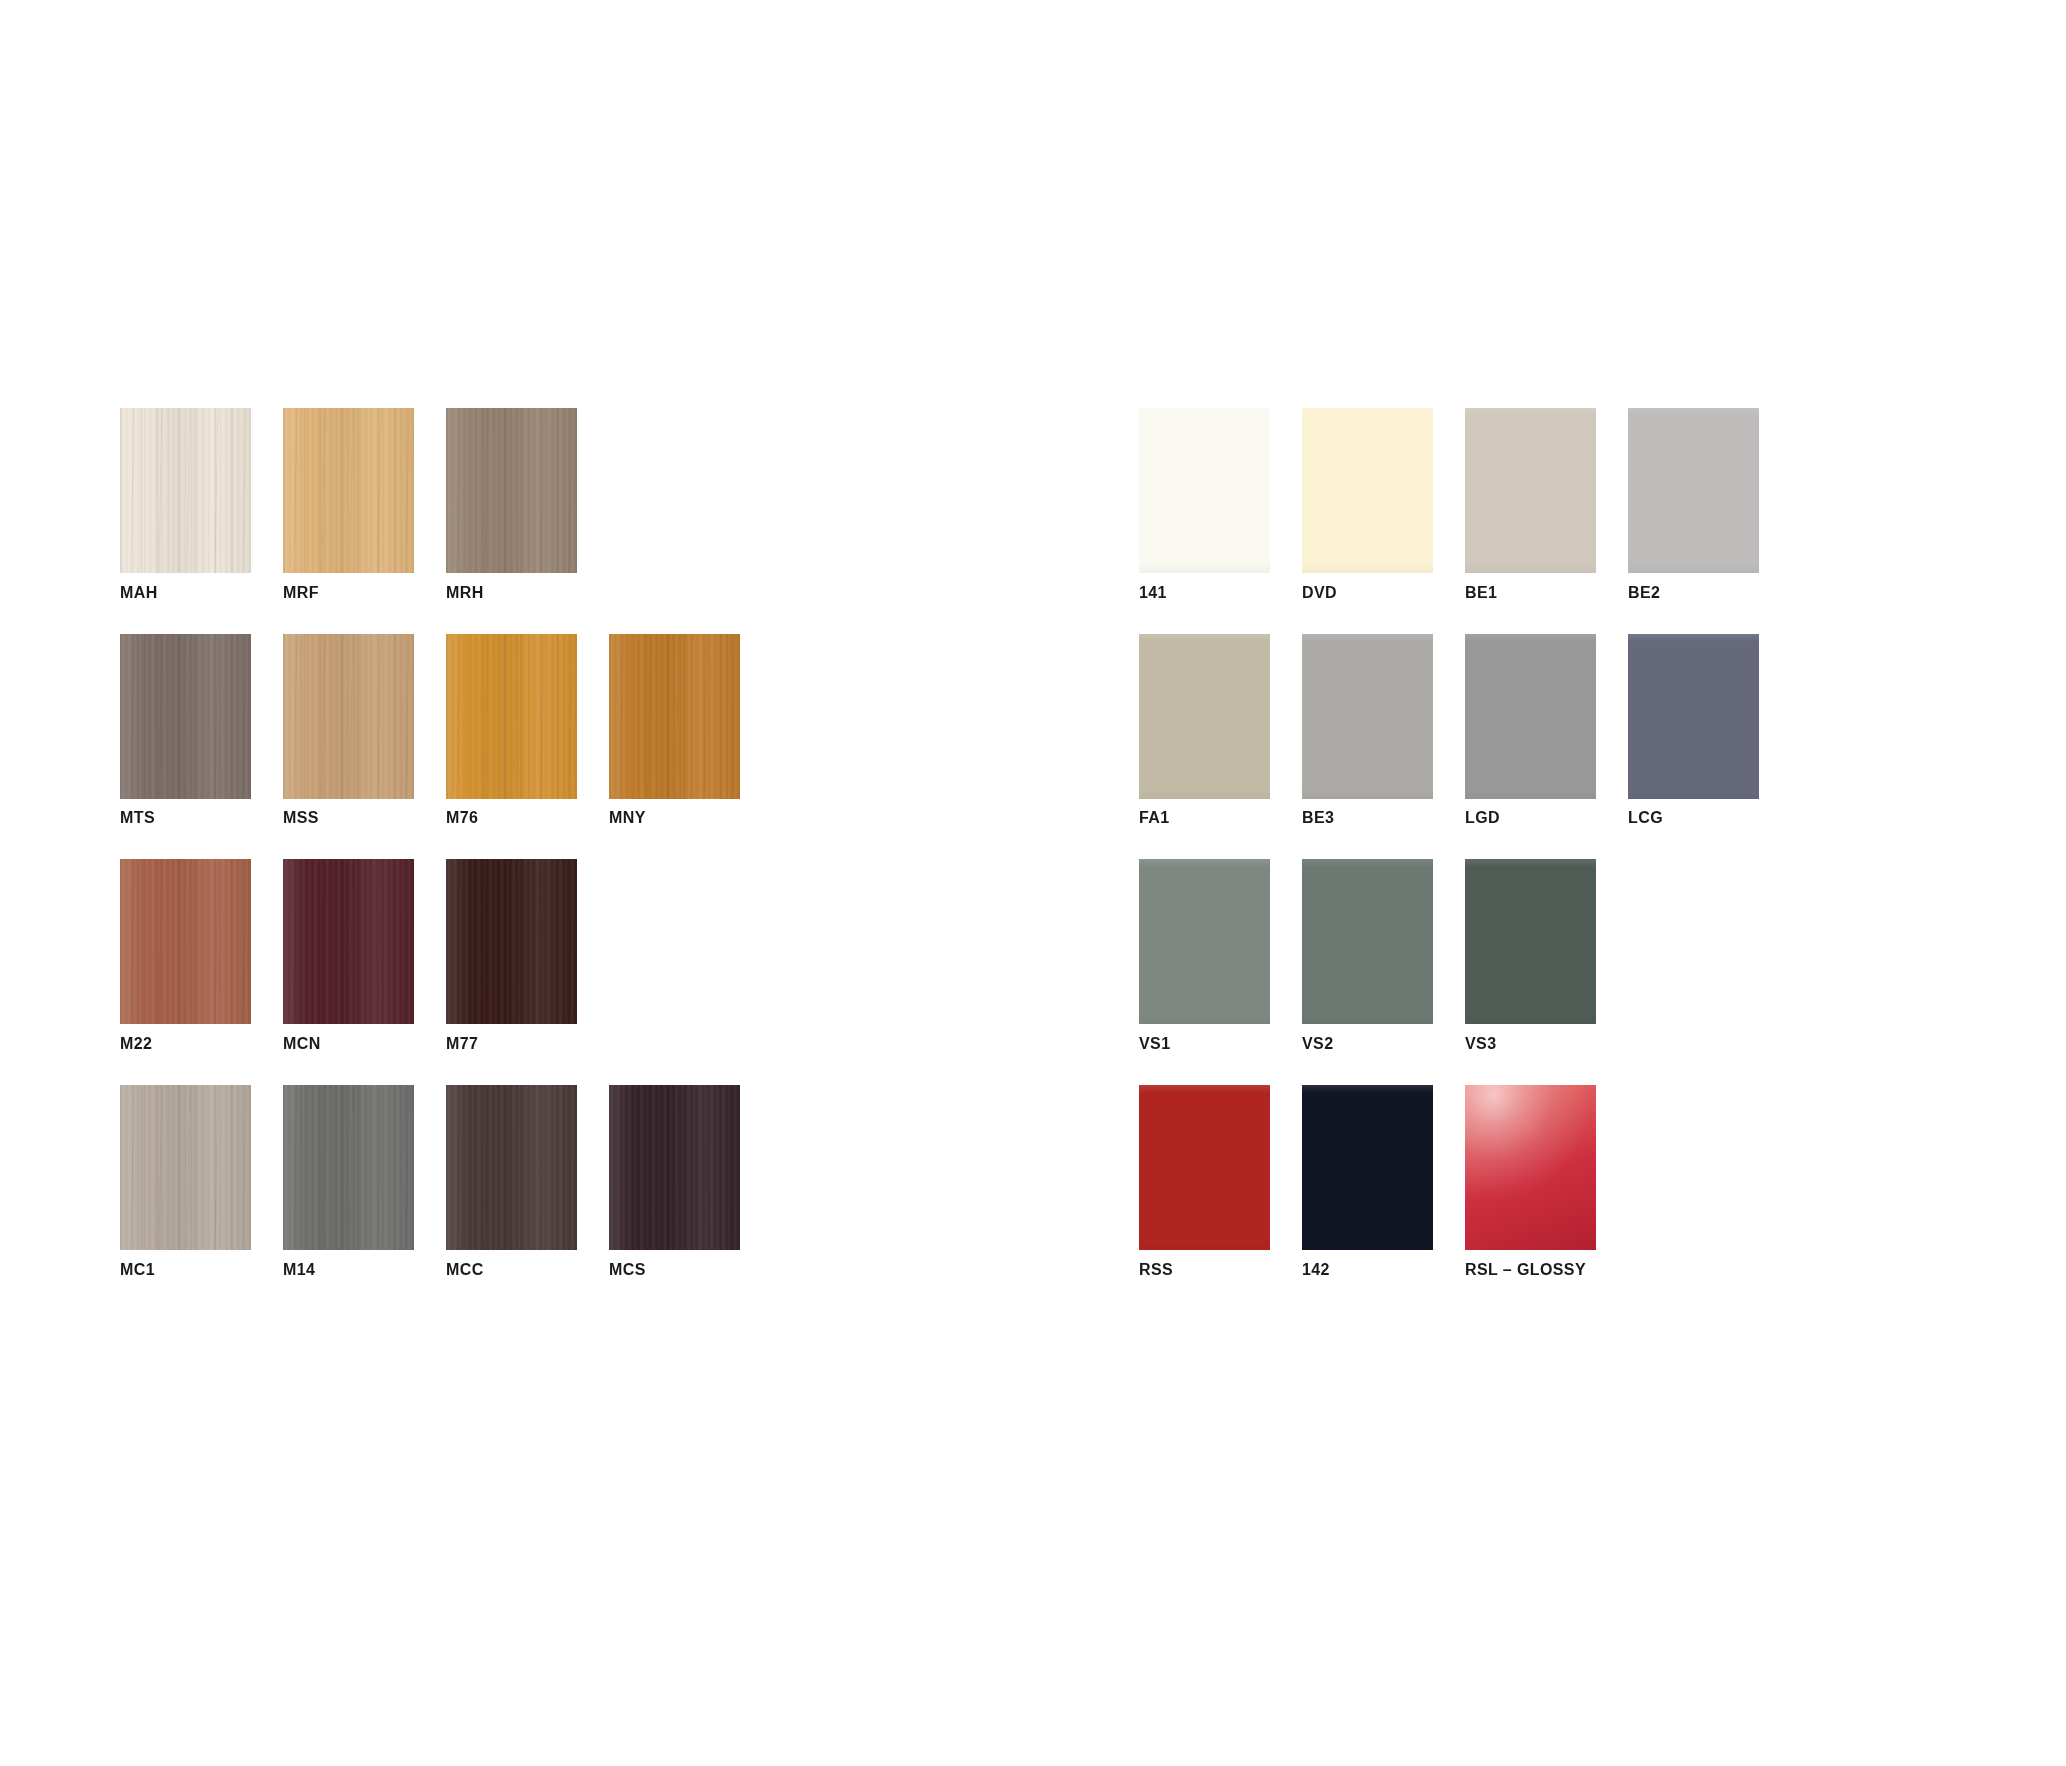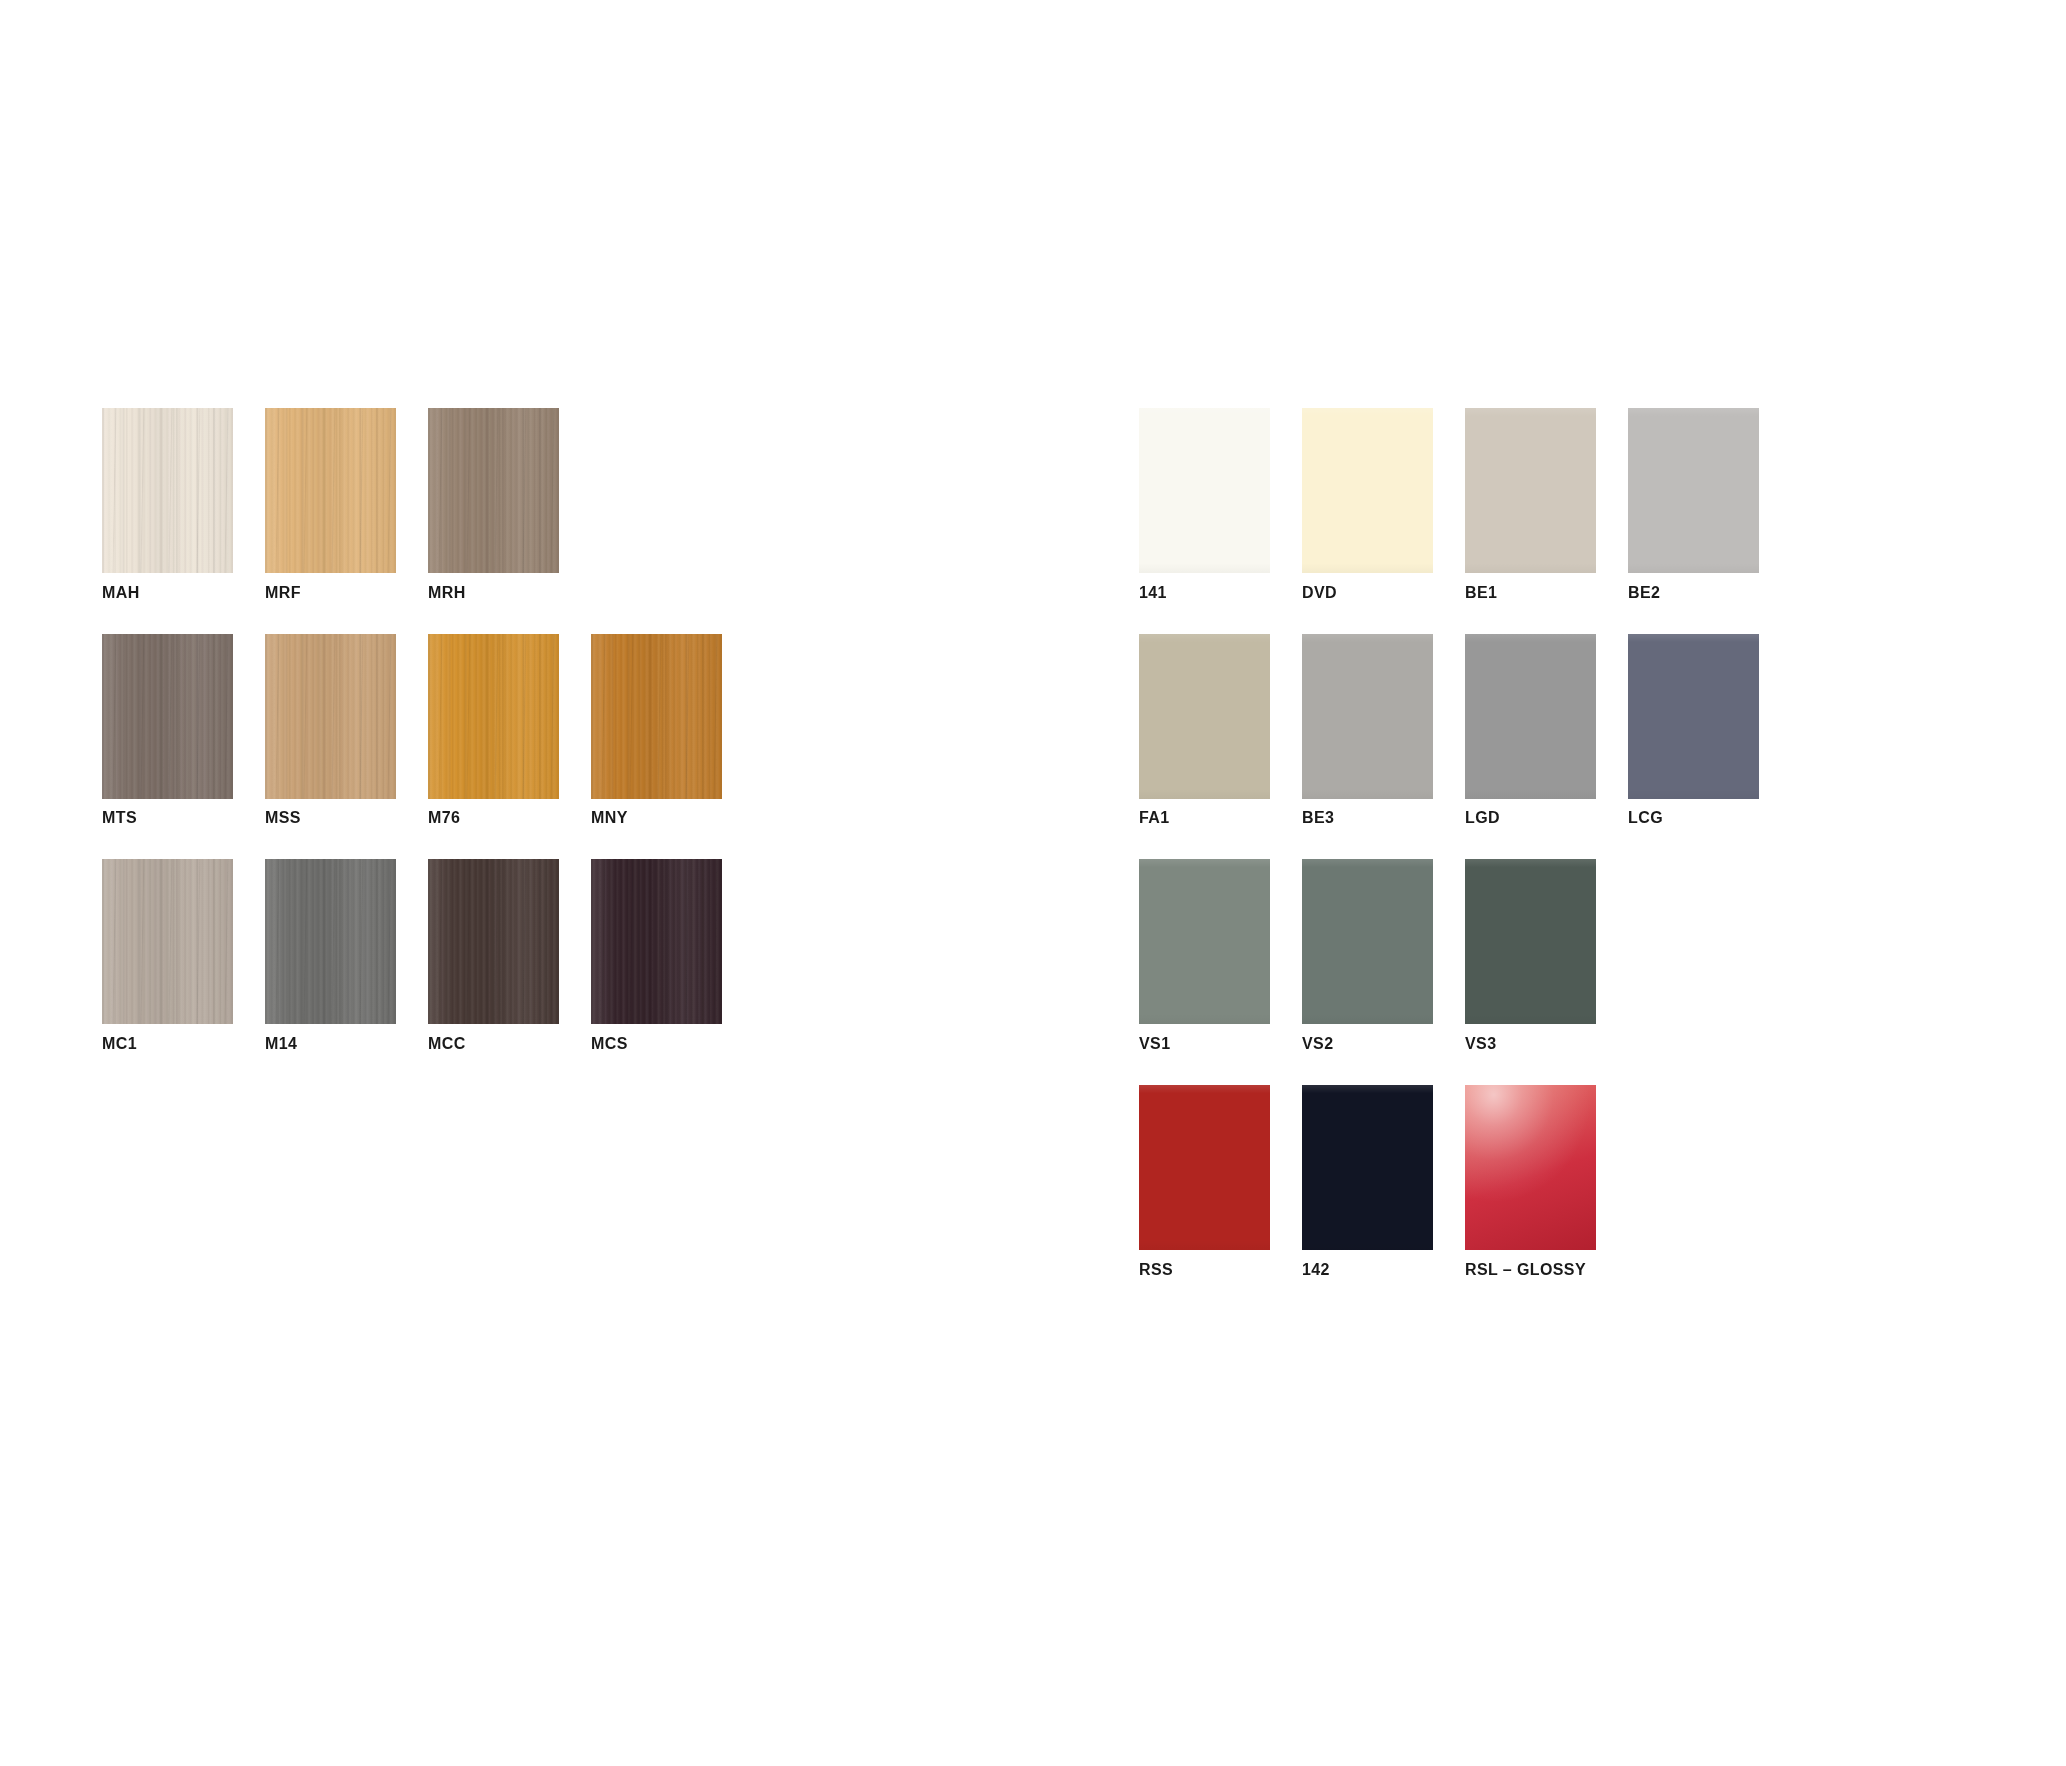--- a/index.html
+++ b/index.html
@@ -18,21 +18,21 @@
   #sheet {
     position: absolute;
     inset: 0;
     background: #ffffff;
   }
 
   .panel {
     position: absolute;
     top: 408px;
   }
-  #panel-wood  { left: 102px; }
+  #panel-wood  { left: 120px; }
   #panel-color { left: 1139px; }
 
   .swatch-row {
     display: flex;
     flex-direction: row;
     margin-bottom: 33px;
   }
 
   .swatch-cell {
     width: 131px;
@@ -163,20 +163,38 @@
           <div class="swatch-chip wood" style="background: rgb(212, 146, 47);"></div>
           <div class="swatch-label">M76</div>
         </div>
         <div class="swatch-cell">
           <div class="swatch-chip wood" style="background: rgb(192, 124, 43);"></div>
           <div class="swatch-label">MNY</div>
         </div>
       </div>
       <div class="swatch-row">
         <div class="swatch-cell">
+          <div class="swatch-chip wood" style="background: rgb(168, 98, 74);"></div>
+          <div class="swatch-label">M22</div>
+        </div>
+        <div class="swatch-cell">
+          <div class="swatch-chip wood" style="background: rgb(85, 33, 43);"></div>
+          <div class="swatch-label">MCN</div>
+        </div>
+        <div class="swatch-cell">
+          <div class="swatch-chip wood" style="background: rgb(58, 29, 28);"></div>
+          <div class="swatch-label">M77</div>
+        </div>
+        <div class="swatch-cell empty">
+          <div class="swatch-chip wood"></div>
+          <div class="swatch-label"></div>
+        </div>
+      </div>
+      <div class="swatch-row">
+        <div class="swatch-cell">
           <div class="swatch-chip wood" style="background: rgb(183, 171, 160);"></div>
           <div class="swatch-label">MC1</div>
         </div>
         <div class="swatch-cell">
           <div class="swatch-chip wood" style="background: rgb(111, 111, 109);"></div>
           <div class="swatch-label">M14</div>
         </div>
         <div class="swatch-cell">
           <div class="swatch-chip wood" style="background: rgb(73, 58, 54);"></div>
           <div class="swatch-label">MCC</div>

